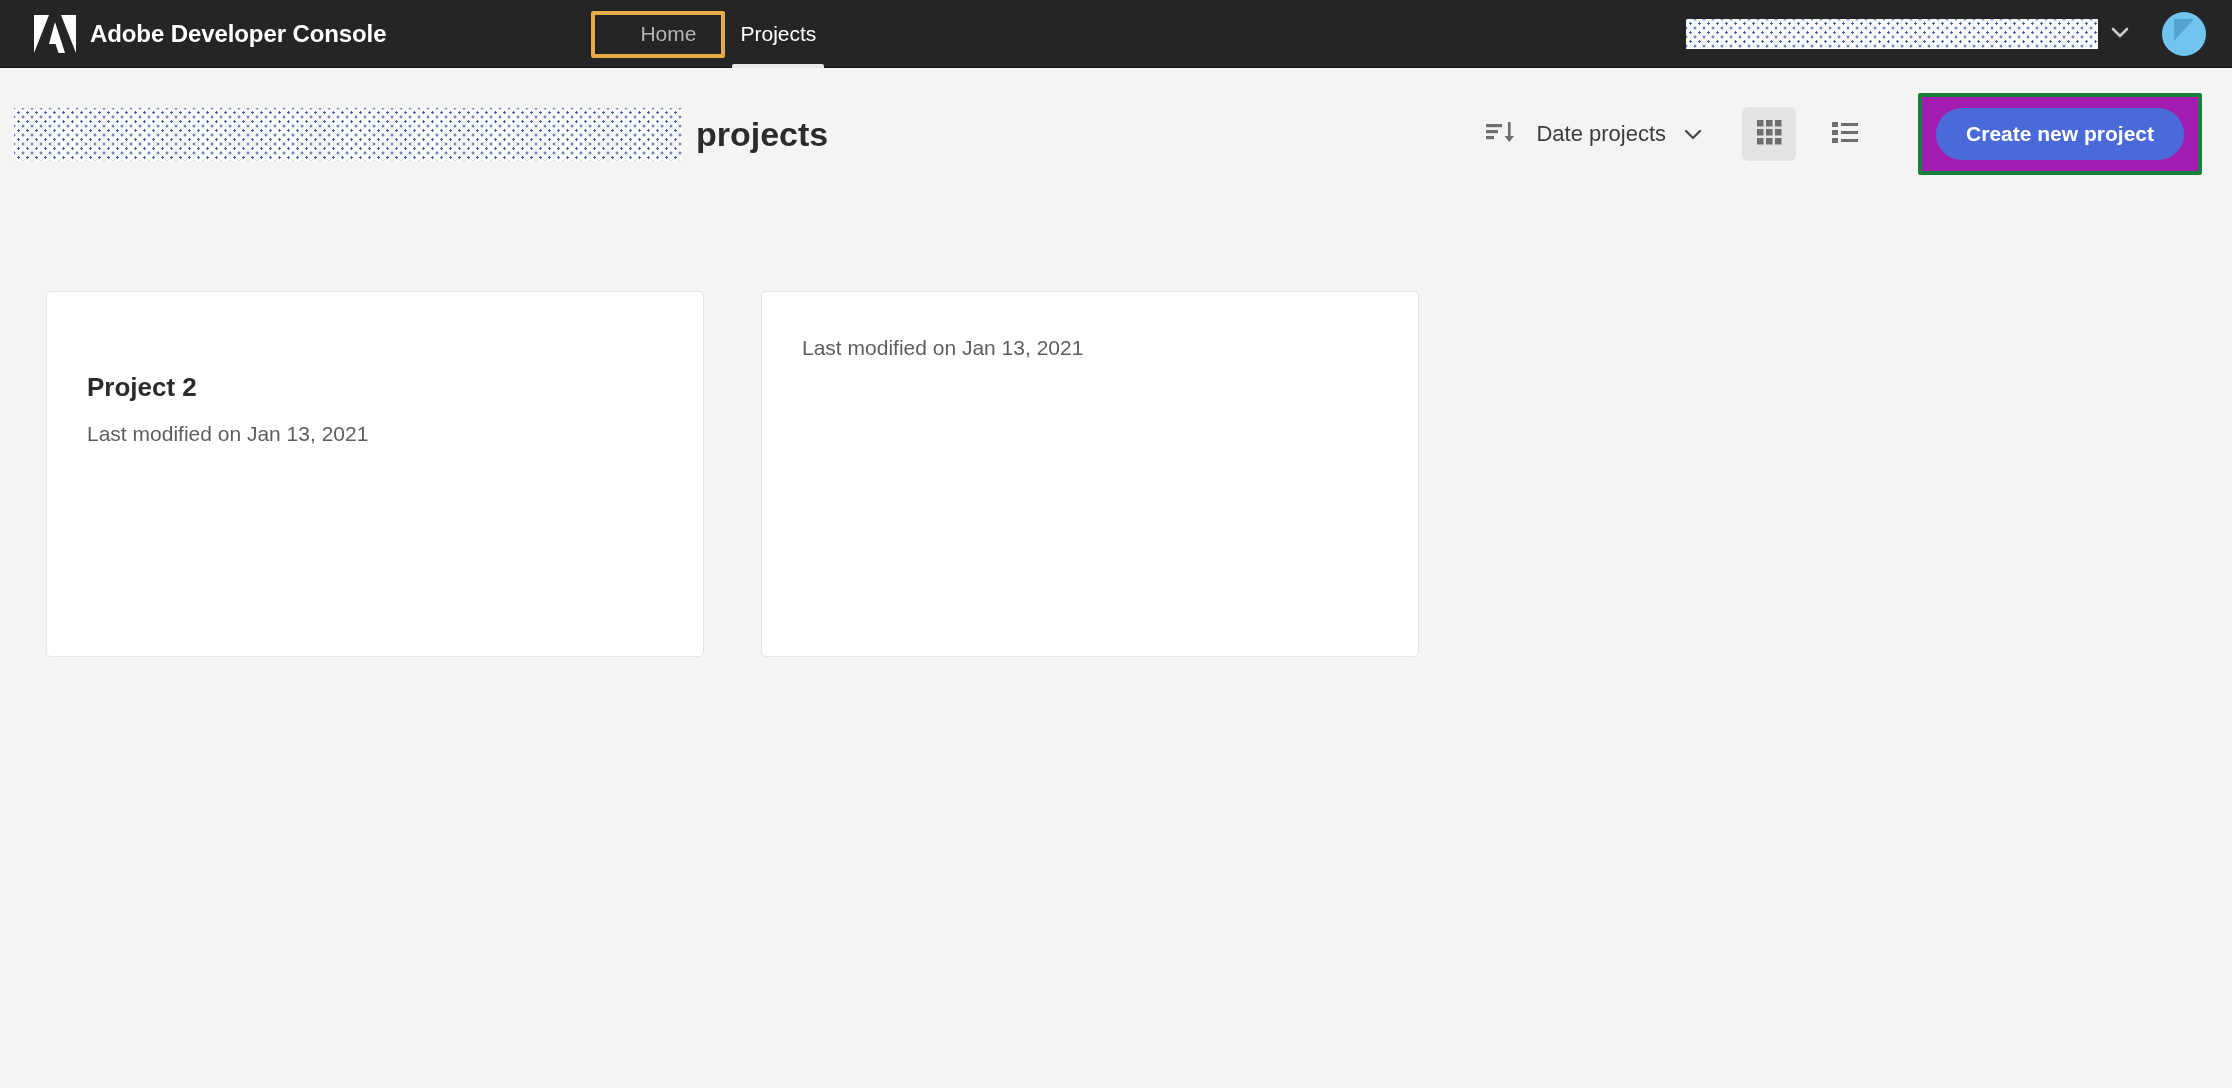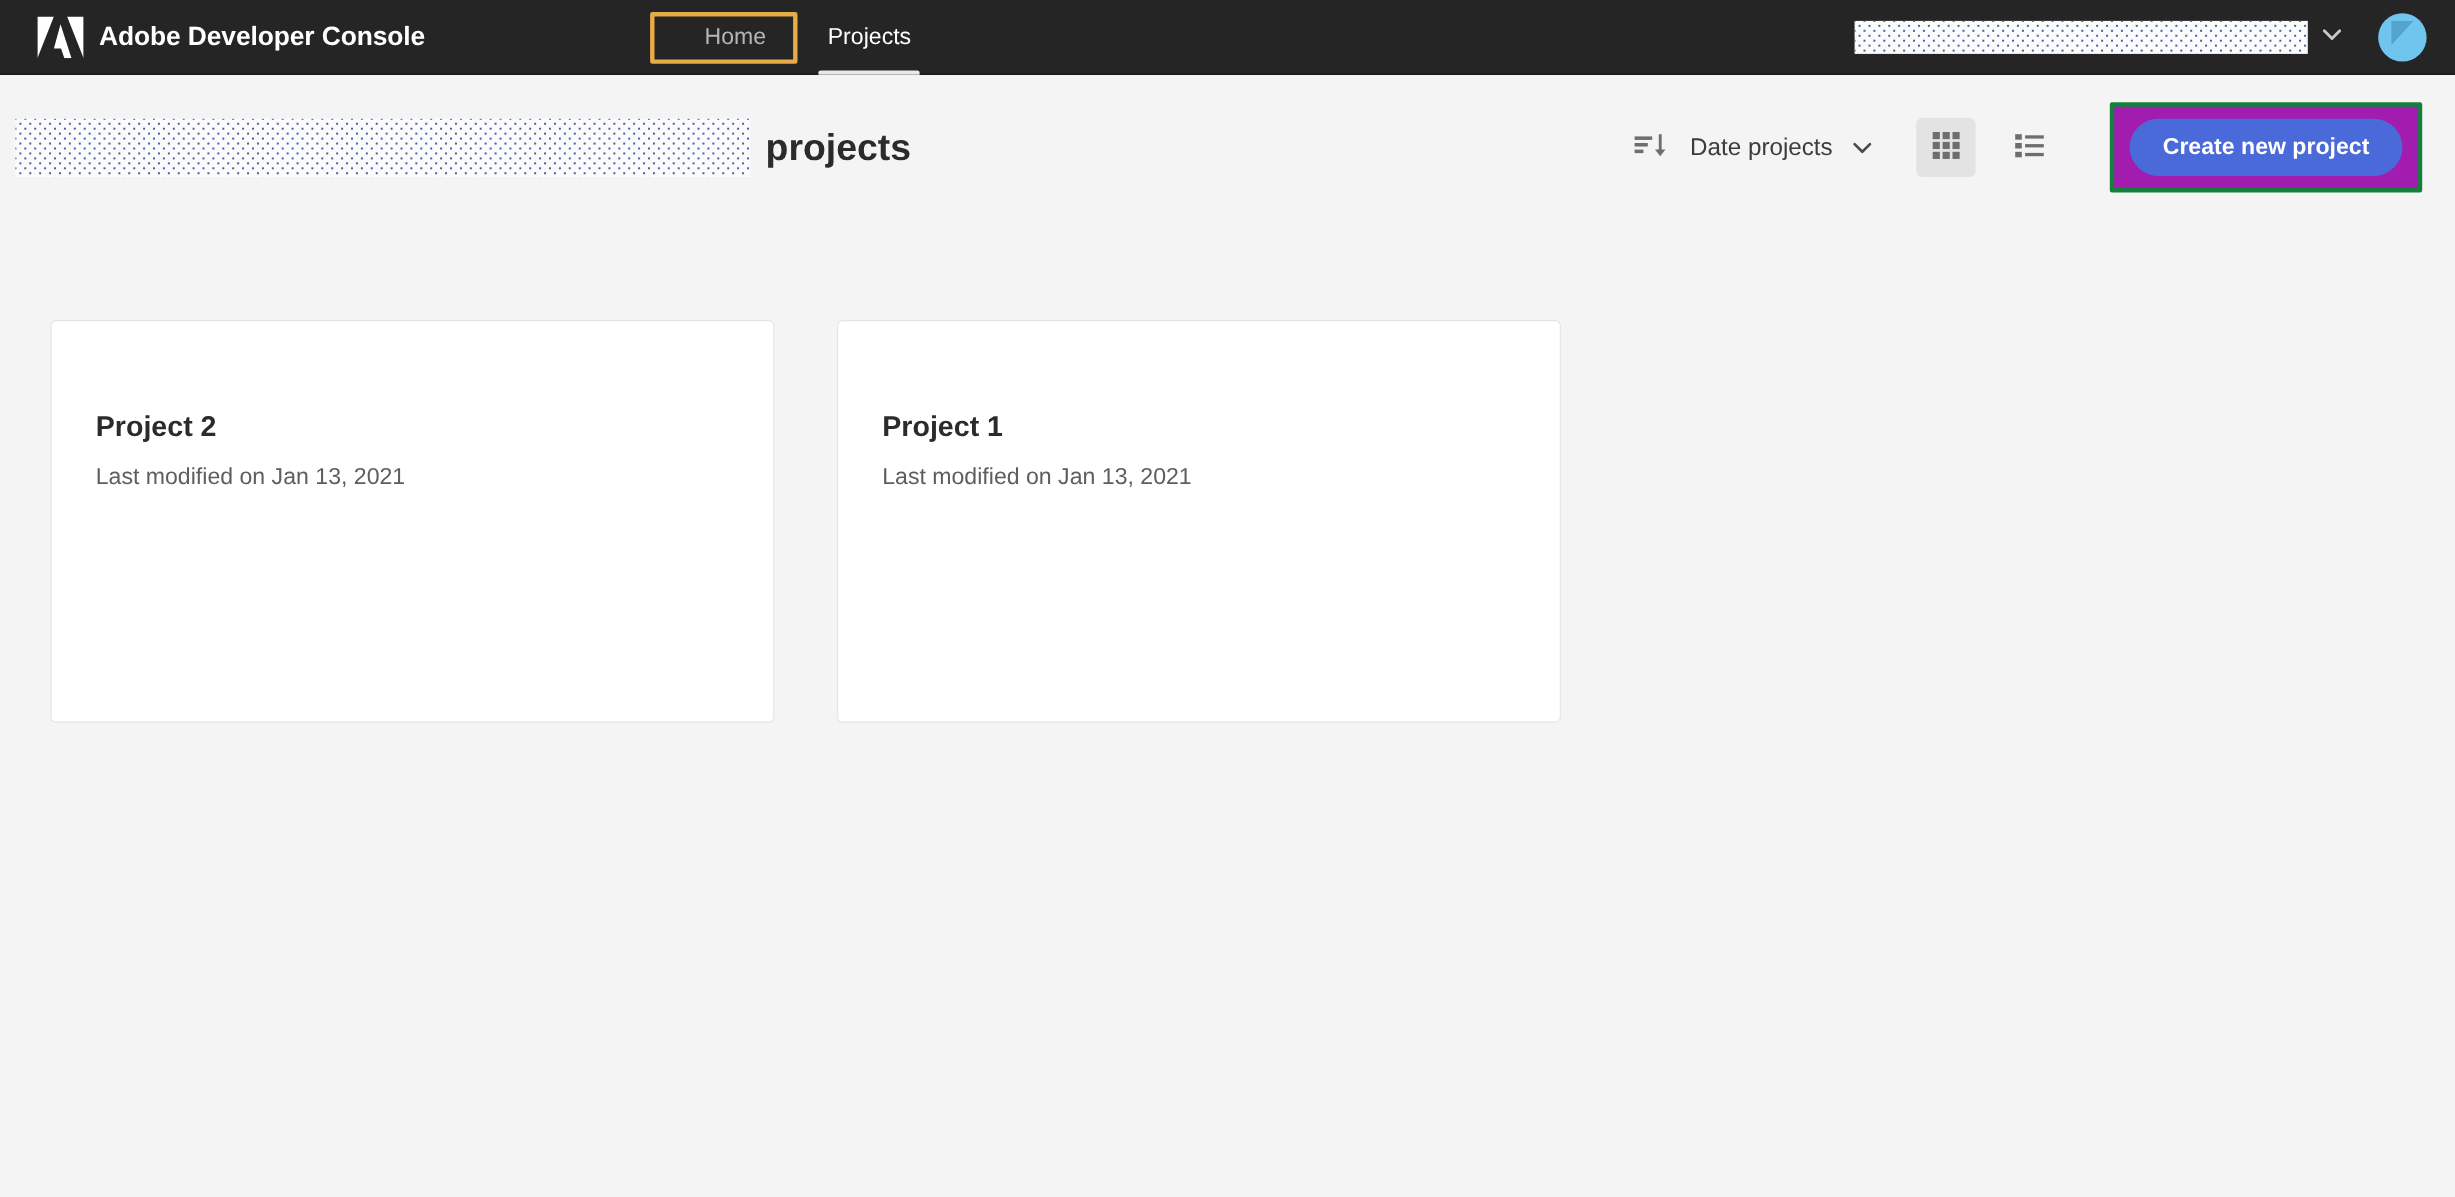--- a/index.html
+++ b/index.html
@@ -35,21 +35,21 @@
     margin-left: 14px;
     letter-spacing: -0.1px;
     white-space: nowrap;
   }
 
   .nav {
     display: flex;
     align-items: center;
     height: 100%;
     margin-left: 232px;
-    gap: 12px;
+    gap: 0px;
   }
   .nav-item {
     position: relative;
     color: #b5b5b5;
     font-size: 21px;
     height: 68px;
     display: flex;
     align-items: center;
     padding: 0 22px;
     cursor: pointer;
@@ -332,17 +332,16 @@
 </div>
 
 <div class="cards">
 
   <div class="card">
     <div class="card-title">Project 2</div>
     <div class="card-sub">Last modified on Jan 13, 2021</div>
   </div>
 
   <div class="card">
-    <div class="card-title">Project 1</div>
     <div class="card-sub">Last modified on Jan 13, 2021</div>
   </div>
 
 </div>
 
 </body></html>

